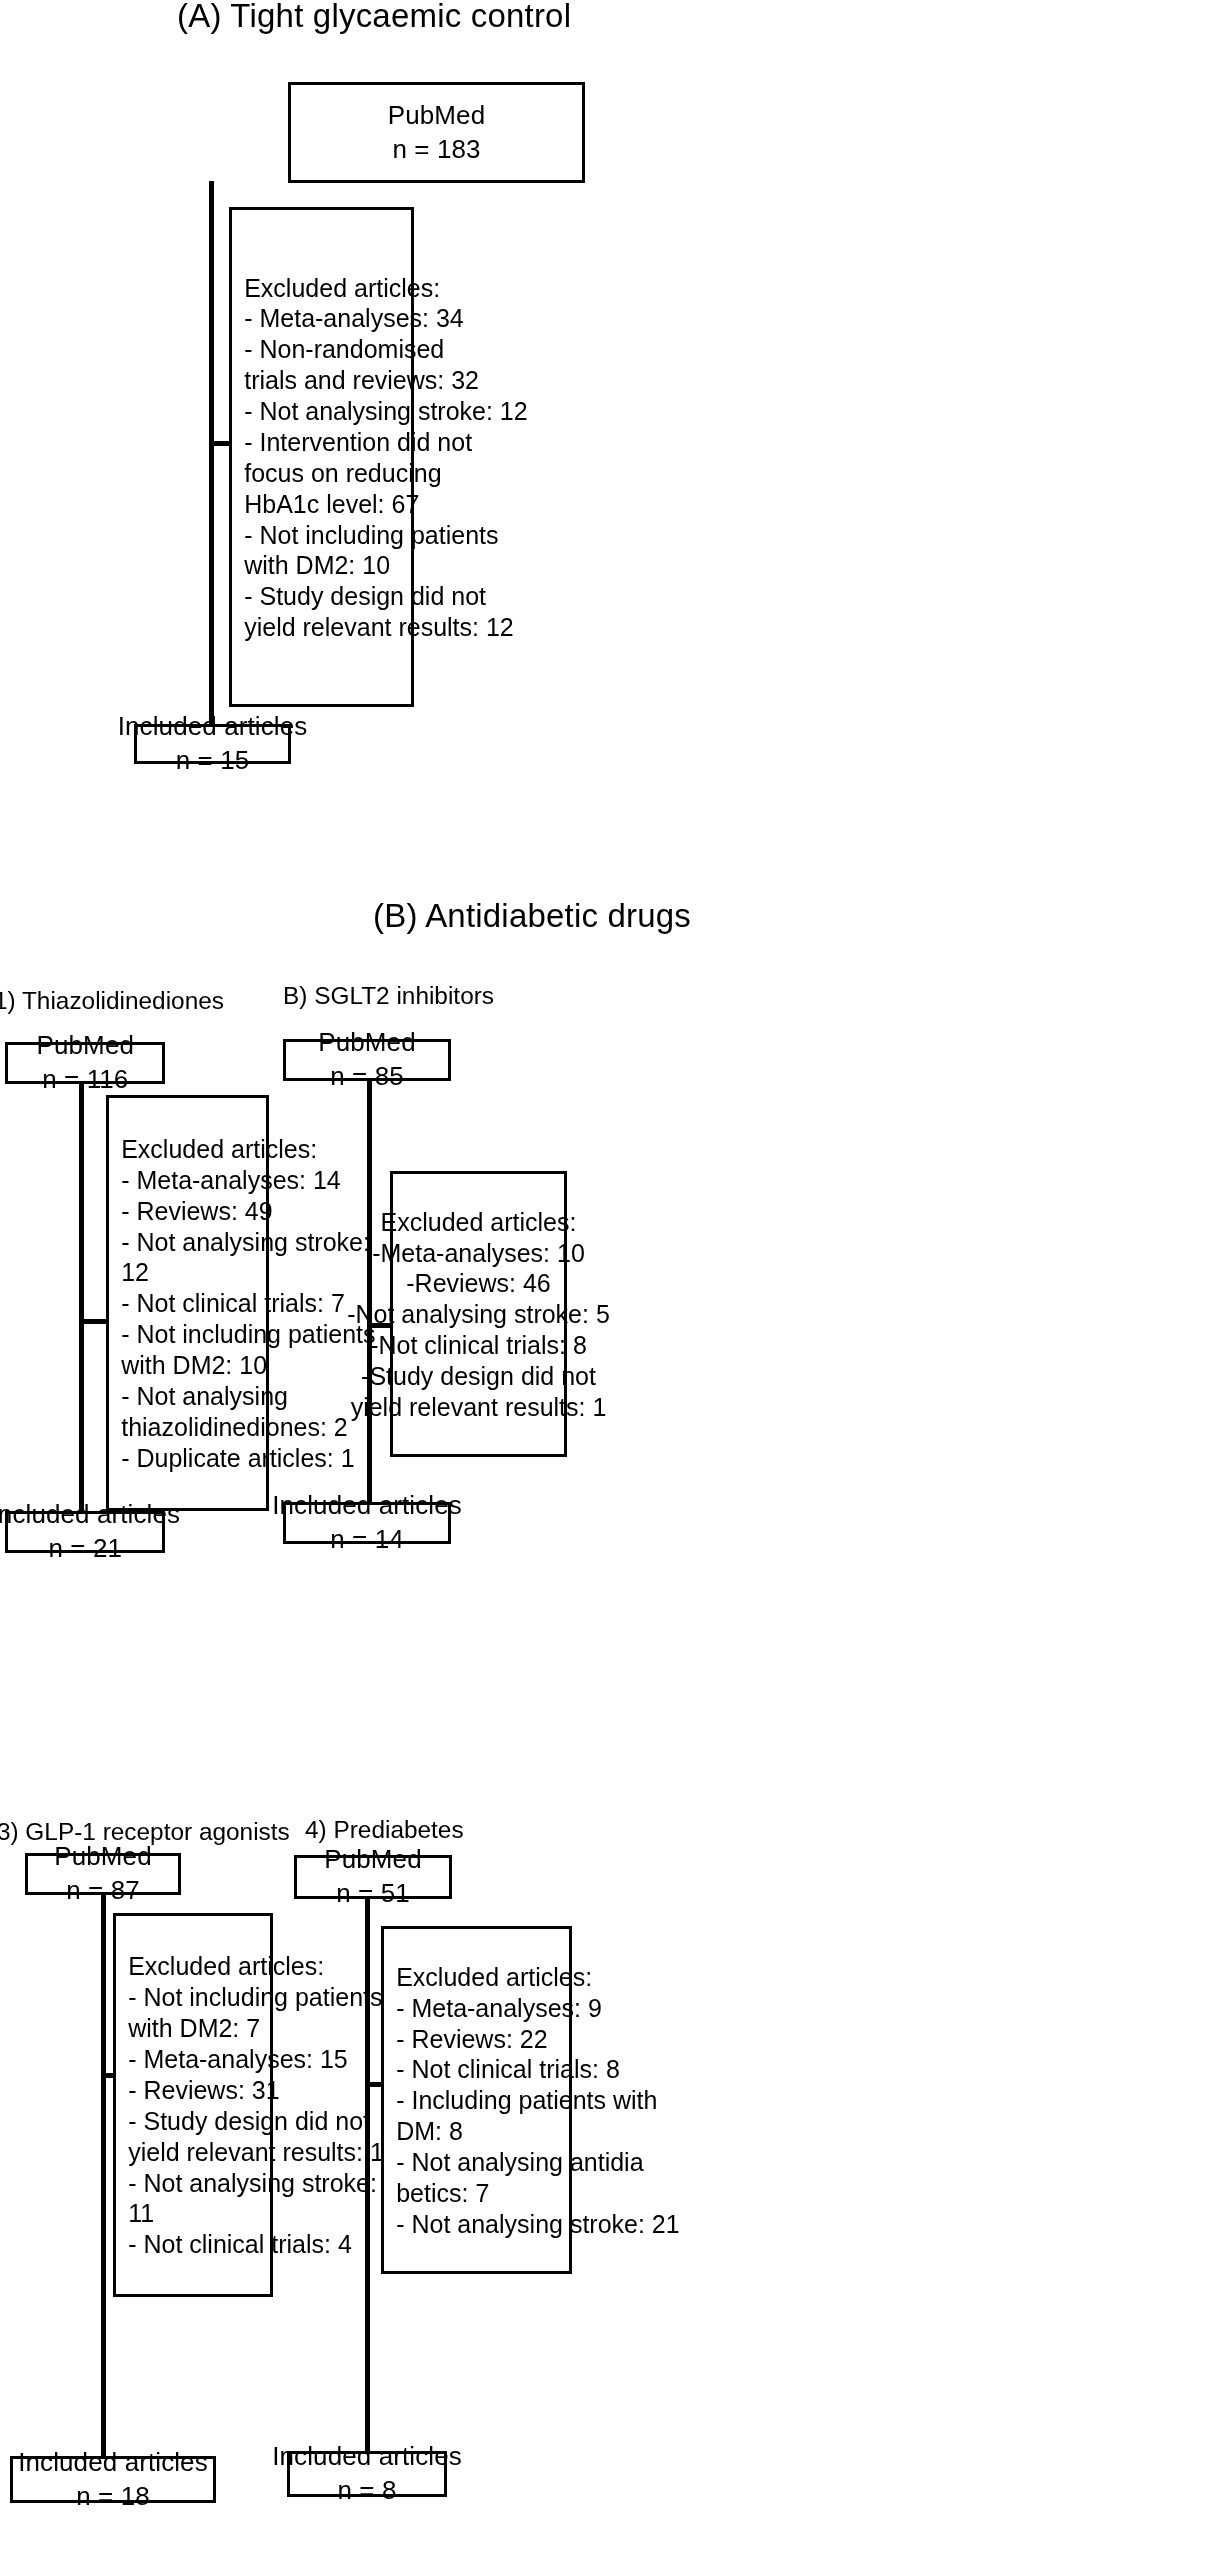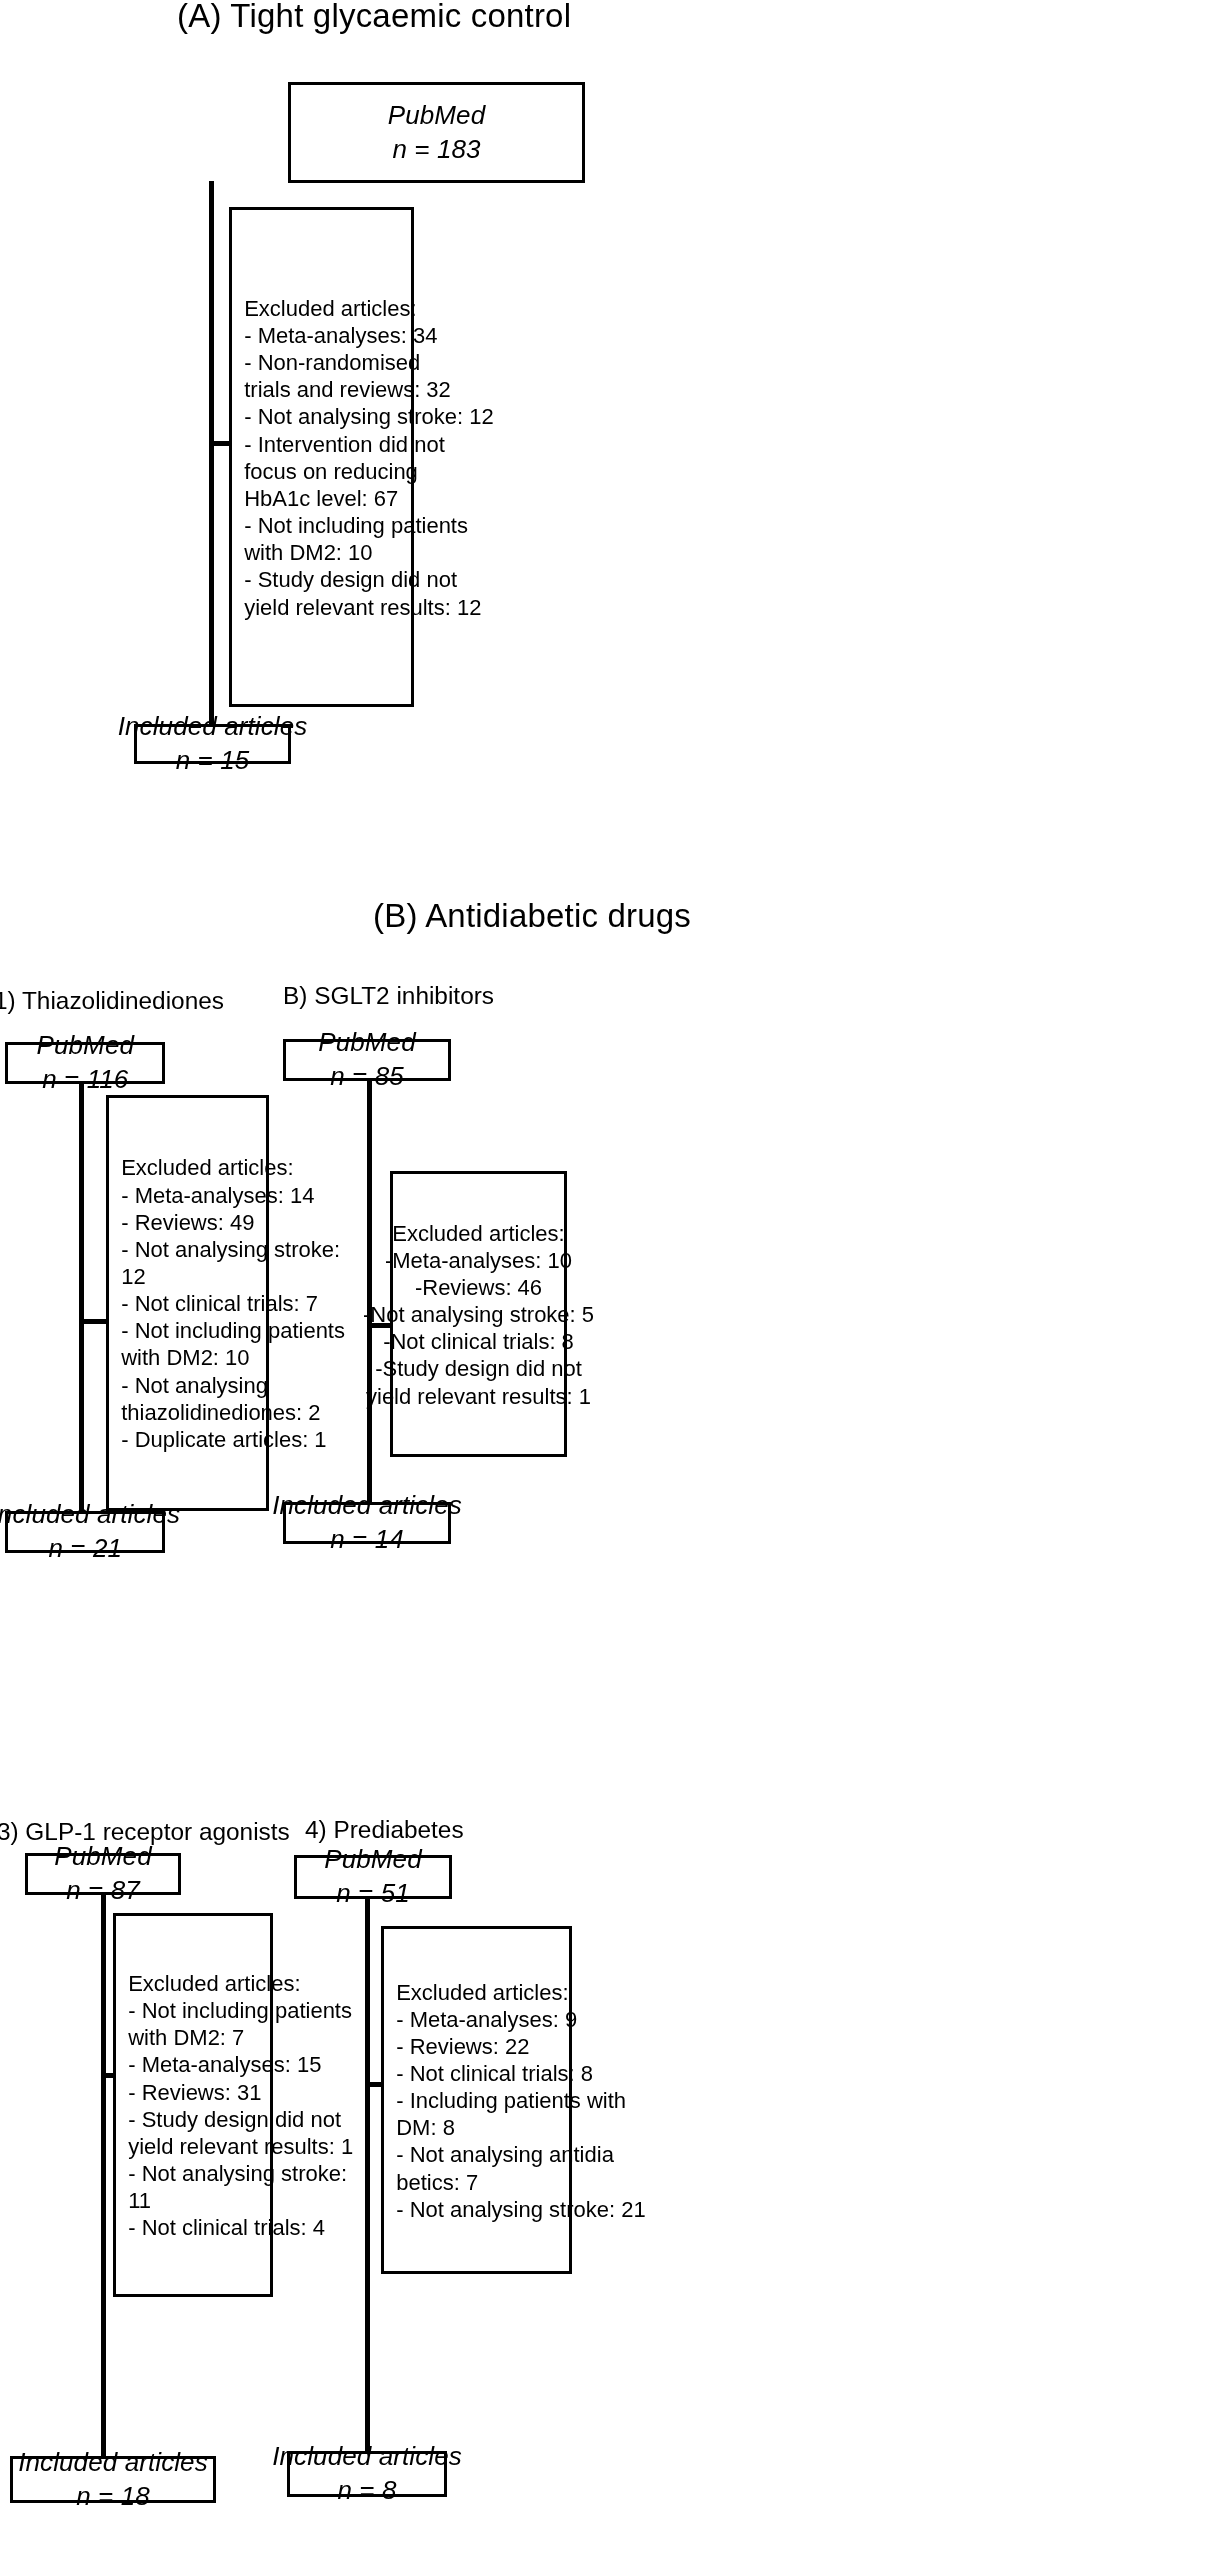--- a/index.html
+++ b/index.html
@@ -26,29 +26,28 @@
     box-sizing: border-box;
     border: 3.8px solid #000;
     background: #fff;
     display: flex;
     flex-direction: column;
     justify-content: center;
     align-items: center;
     font-size: 26px;
     line-height: 1.30;
     letter-spacing: 0.1px;
-    font-style: italic;
   }
   .box .line { display: block; white-space: nowrap; }
   .exbox {
     position: absolute;
     box-sizing: border-box;
     border: 3.8px solid #000;
     background: #fff;
-    font-size: 22px;
+    font-size: 25px;
     line-height: 1.235;
     padding: 10.7px 7.6px 9.2px 12.2px;
     display: flex;
     flex-direction: column;
     justify-content: center;
   }
   .exbox.center { align-items: center; text-align: center; padding-left: 7.6px; }
   .exbox .line { display: block; white-space: nowrap; }
   .vline {
     position: absolute;

